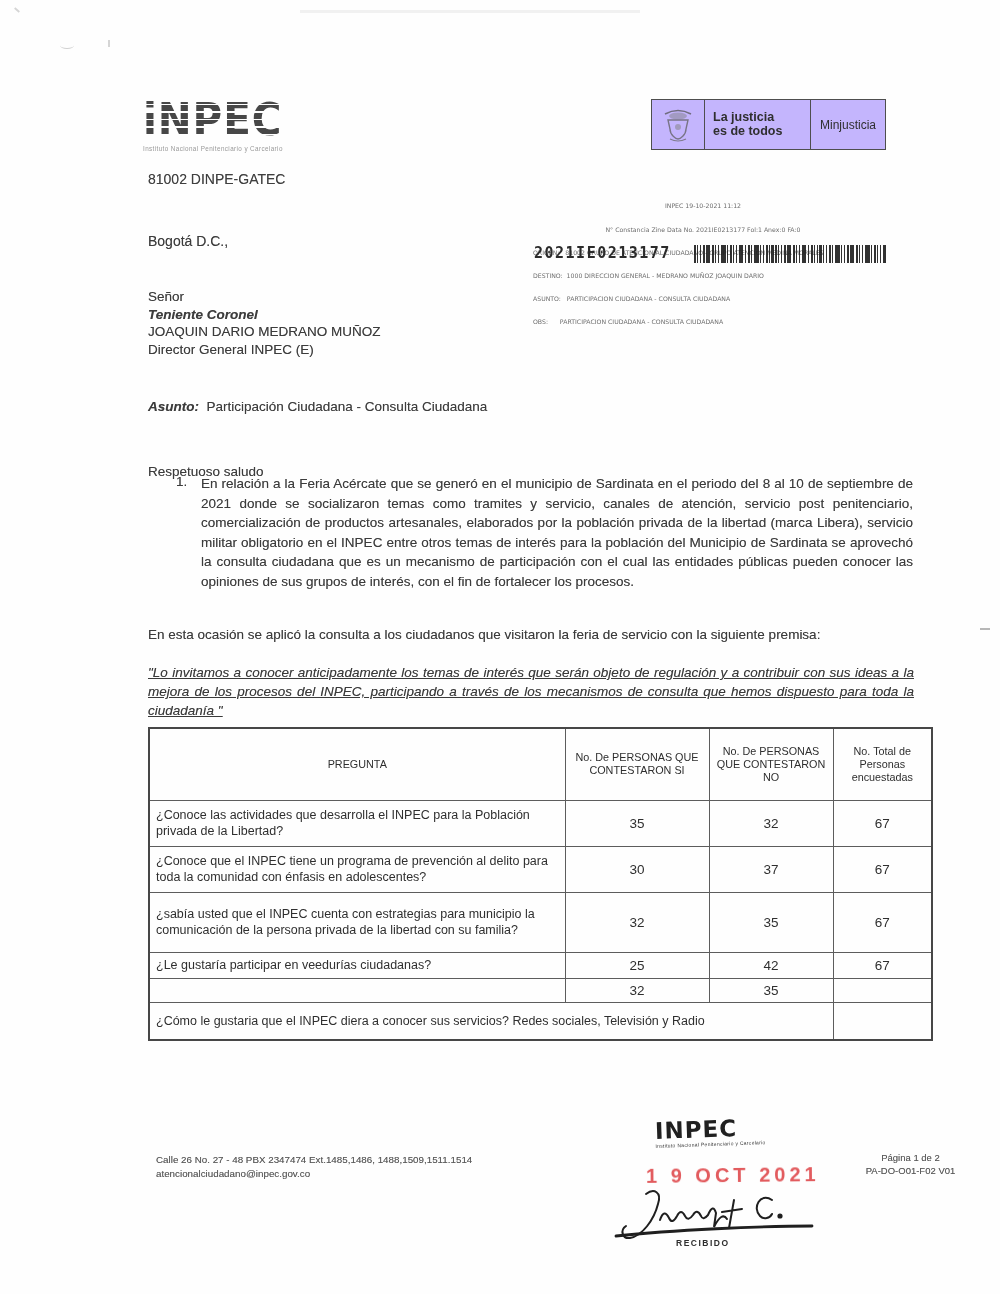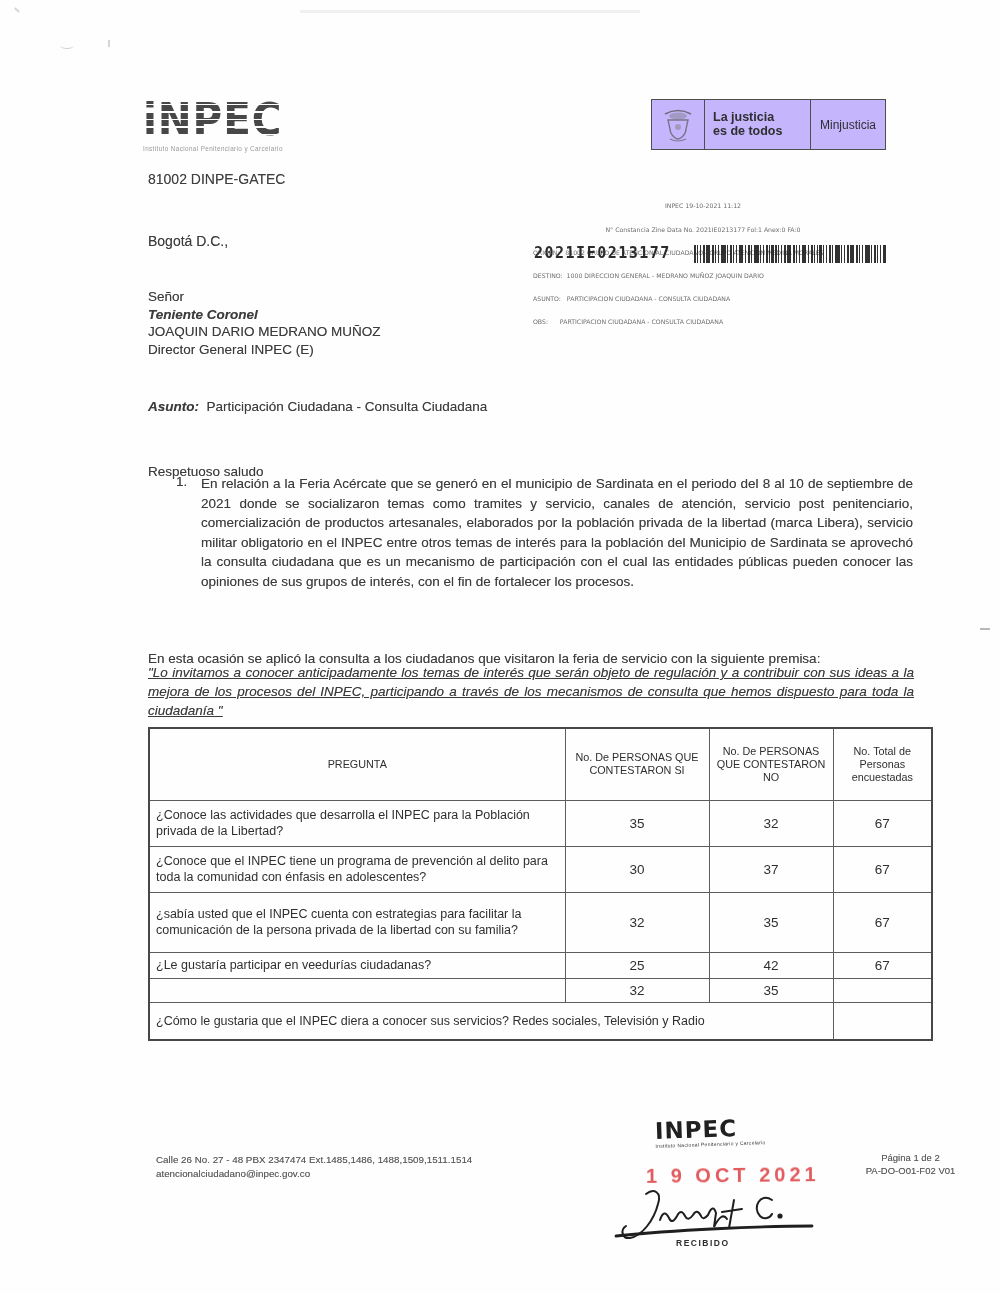--- a/index.html
+++ b/index.html
@@ -124,21 +124,21 @@
   <div class="abs soft" style="left:148px;top:399px;font-size:13.5px;">
     <span class="b">Asunto:</span>&nbsp;
     <span>Participación Ciudadana - Consulta Ciudadana</span>
   </div>
 
   <div class="abs soft" style="left:148px;top:438px;font-size:13.5px;margin-top:26px;">Respetuoso saludo</div>
 
   <div class="abs soft" style="left:176px;top:474px;font-size:13.5px;">1.</div>
   <div class="abs para soft" style="left:201px;top:474px;width:712px;">En relación a la Feria Acércate que se generó en el municipio de Sardinata en el periodo del 8 al 10 de septiembre de 2021 donde se socializaron temas como tramites y servicio, canales de atención, servicio post penitenciario, comercialización de productos artesanales, elaborados por la población privada de la libertad (marca Libera), servicio militar obligatorio en el INPEC entre otros temas de interés para la población del Municipio de Sardinata  se aprovechó  la  consulta ciudadana  que es un mecanismo de participación con el cual las entidades públicas pueden conocer las opiniones de sus grupos de interés, con el fin de fortalecer los procesos.</div>
 
-  <div class="abs para soft" style="left:148px;top:625px;width:766px;margin-top:24px;">En esta ocasión se aplicó la consulta a los ciudadanos que visitaron la feria de servicio con la siguiente premisa:</div>
+  <div class="abs para soft" style="left:148px;top:625px;width:766px;">En esta ocasión se aplicó la consulta a los ciudadanos que visitaron la feria de servicio con la siguiente premisa:</div>
 
   <div class="abs quote soft" style="left:148px;top:663px;width:766px;">"Lo invitamos a conocer anticipadamente los temas de interés que serán objeto de regulación y a contribuir con sus ideas a la mejora de los procesos del INPEC, participando a través de los mecanismos de consulta que hemos dispuesto para toda la ciudadanía "</div>
 
   <table class="survey abs" style="left:148px;top:727px;">
     <colgroup>
         <col style="width:416px">
         <col style="width:144px">
         <col style="width:124px">
         <col style="width:99px">
       </colgroup>
@@ -155,21 +155,21 @@
       <td class="v">32</td>
       <td class="v vb">67</td>
     </tr>
     <tr style="height:46px;">
       <td class="q">¿Conoce que el INPEC tiene un programa de prevención al delito para toda la comunidad con énfasis en adolescentes?</td>
       <td class="v">30</td>
       <td class="v">37</td>
       <td class="v vb">67</td>
     </tr>
     <tr style="height:60px;">
-      <td class="q">¿sabía usted que el INPEC cuenta con estrategias para facilitar la comunicación de la persona privada de la libertad con su familia?</td>
+      <td class="q">¿sabía usted que el INPEC cuenta con estrategias para municipio la comunicación de la persona privada de la libertad con su familia?</td>
       <td class="v">32</td>
       <td class="v">35</td>
       <td class="v vb">67</td>
     </tr>
     <tr style="height:26px;">
       <td class="q">¿Le gustaría participar en veedurías ciudadanas?</td>
       <td class="v">25</td>
       <td class="v">42</td>
       <td class="v">67</td>
     </tr>

